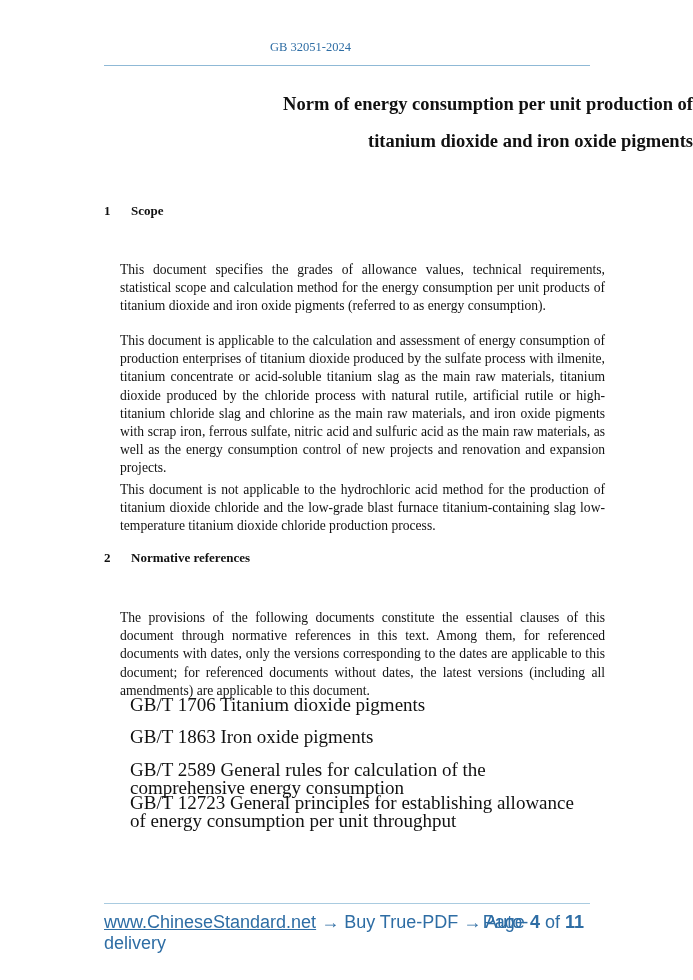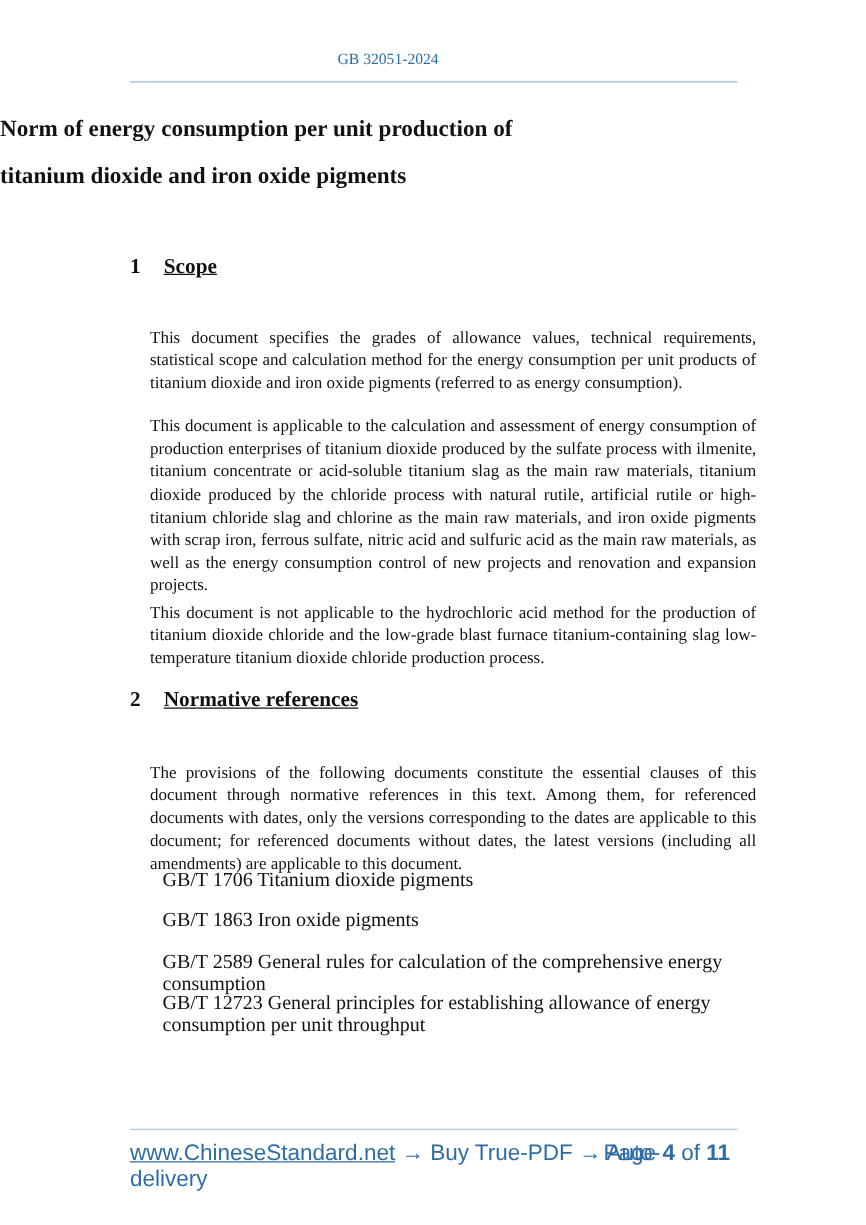--- a/index.html
+++ b/index.html
@@ -2,28 +2,28 @@
 <html><head>
 <meta charset="utf-8">
 <style>
   html, body { margin:0; padding:0; background:#fff; }
   body { width:693px; height:980px; position:relative; overflow:hidden;
          font-family:"Liberation Serif", serif; color:#111; }
   .header-code { position:absolute; top:40px; left:0; width:621px; text-align:center;
                  font-size:12.5px; color:#2e6da4; }
   .header-rule { position:absolute; top:65px; left:104px; width:486px; height:0;
                  border-top:1px solid #8fb9d6; }
-  .title { position:absolute; left:0; width:693px; text-align:left; font-weight:bold;
+  .title { position:absolute; left:0; width:693px; text-align:right; font-weight:bold;
            font-size:18.5px; }
   .t1 { top:94px; } .t2 { top:131px; }
-  .section { position:absolute; left:104px; font-weight:bold; font-size:17px;text-decoration:underline; }
+  .section { position:absolute; left:104px; font-weight:bold; font-size:13px; }
   .section .num { display:inline-block; width:27px; }
   .para { position:absolute; left:104px; width:485px; font-size:13.6px; line-height:18.2px;
           text-align:justify; margin:16px; }
-  .ref { position:absolute; left:130px; width:459px; font-size:16px; line-height:18.2px; margin:0; }
+  .ref { position:absolute; left:130px; width:459px; font-size:19px; line-height:18.2px; margin:0; }
   .footer-rule { position:absolute; top:903px; left:104px; width:486px; border-top:1px solid #a9cbe0; }
   .footer { position:absolute; top:912px; left:104px; width:486px; font-family:Liberation Sans, sans-serif;
             font-size:18px; color:#2e6da4; }
   .footer a { color:#2e6da4; text-decoration:underline; }
   .footer .pg { position:absolute; right:6px; top:0; }
   .footer b { font-weight:bold; }
 </style>
 </head>
 <body>
 

